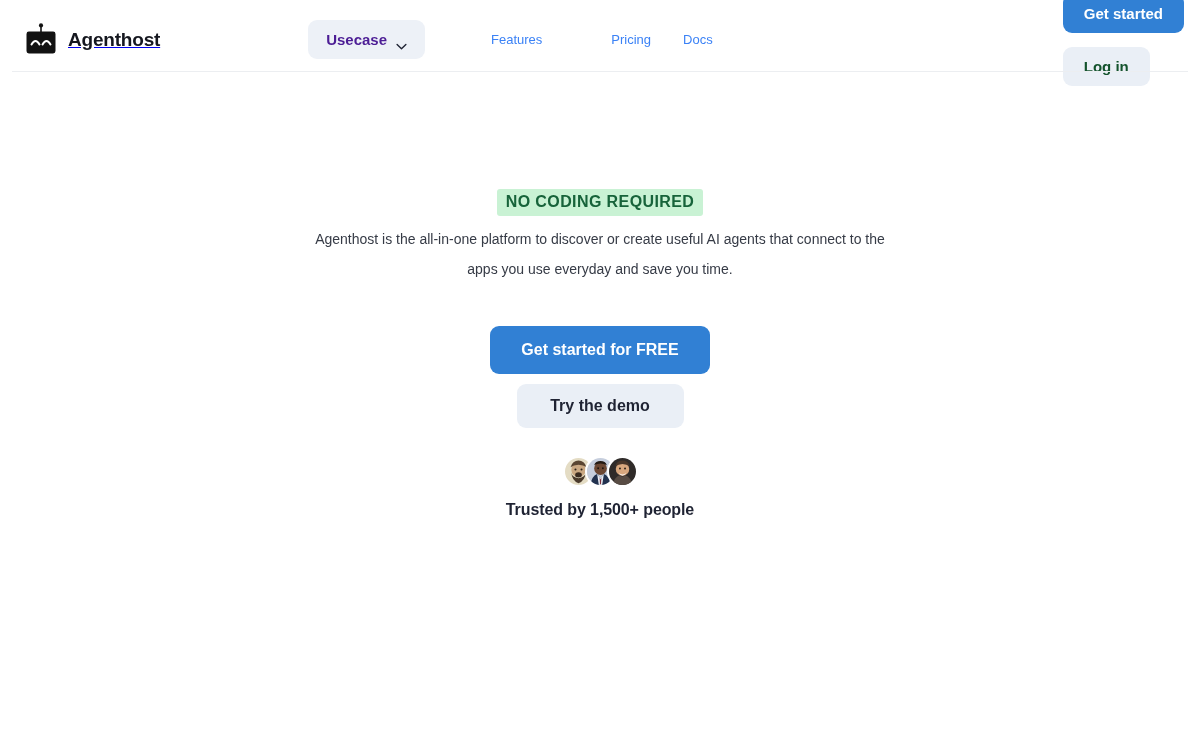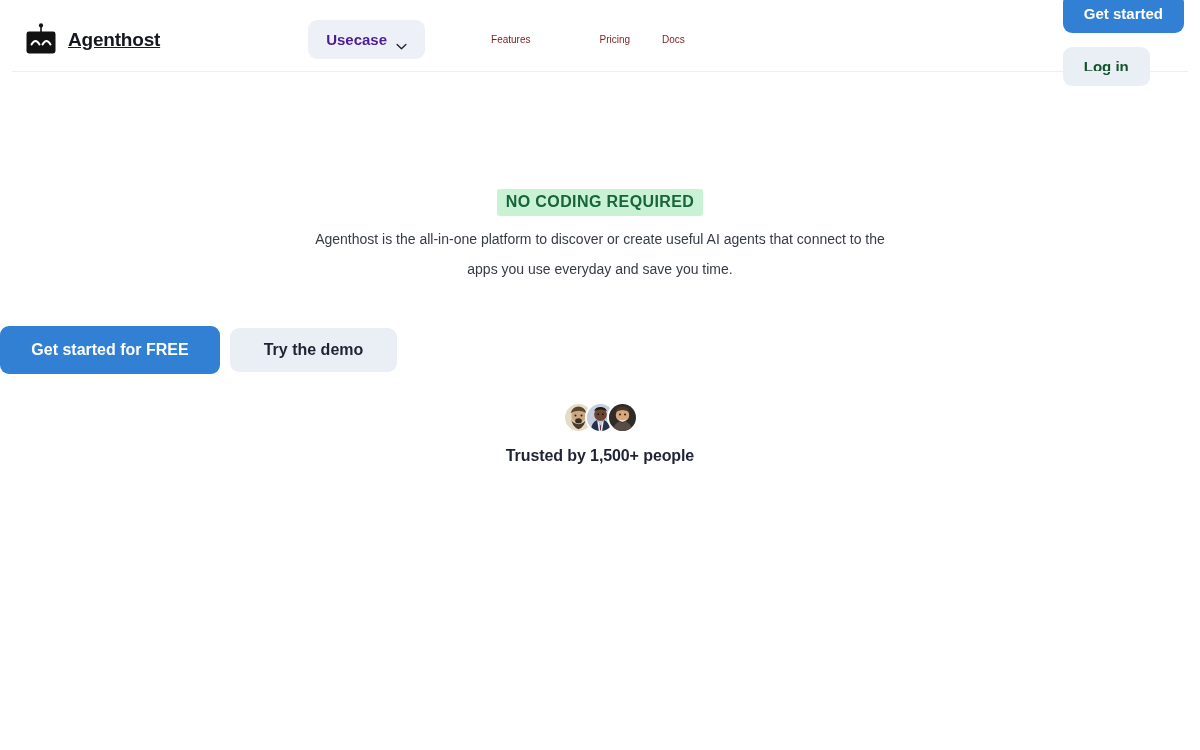--- a/index.html
+++ b/index.html
@@ -78,22 +78,22 @@
     cursor: pointer;
     white-space: nowrap;
   }
   .chevron-down {
     width: 11px;
     height: 7px;
     display: block;
     flex: 0 0 auto;
   }
   .nav-link {
-    font-size: 10px;
-    color: #7f1d1d;
+    font-size: 13px;
+    color: #3b82f6;
     text-decoration: none;
     padding: 11px 0;
     white-space: nowrap;
   }
   .nav-features { margin-left: 66px; }
   .nav-pricing  { margin-left: 69px; }
   .nav-docs     { margin-left: 32px; }
 
   
   .header-actions {
@@ -160,21 +160,21 @@
     margin: 8px auto 0;
     max-width: 585px;
     font-size: 14px;
     line-height: 30px;
     color: #363b46;
   }
 
   .hero-ctas {
     margin-top: 42px;
     display: flex;
-    flex-direction: row;
+    flex-direction: column;
     align-items: center;
     gap: 10px;
   }
   .btn-cta-primary {
     background: #3180d4;
     color: #ffffff;
     border-radius: 9px;
     font-size: 16px;
     padding: 15px 30px;
     min-width: 220px;

